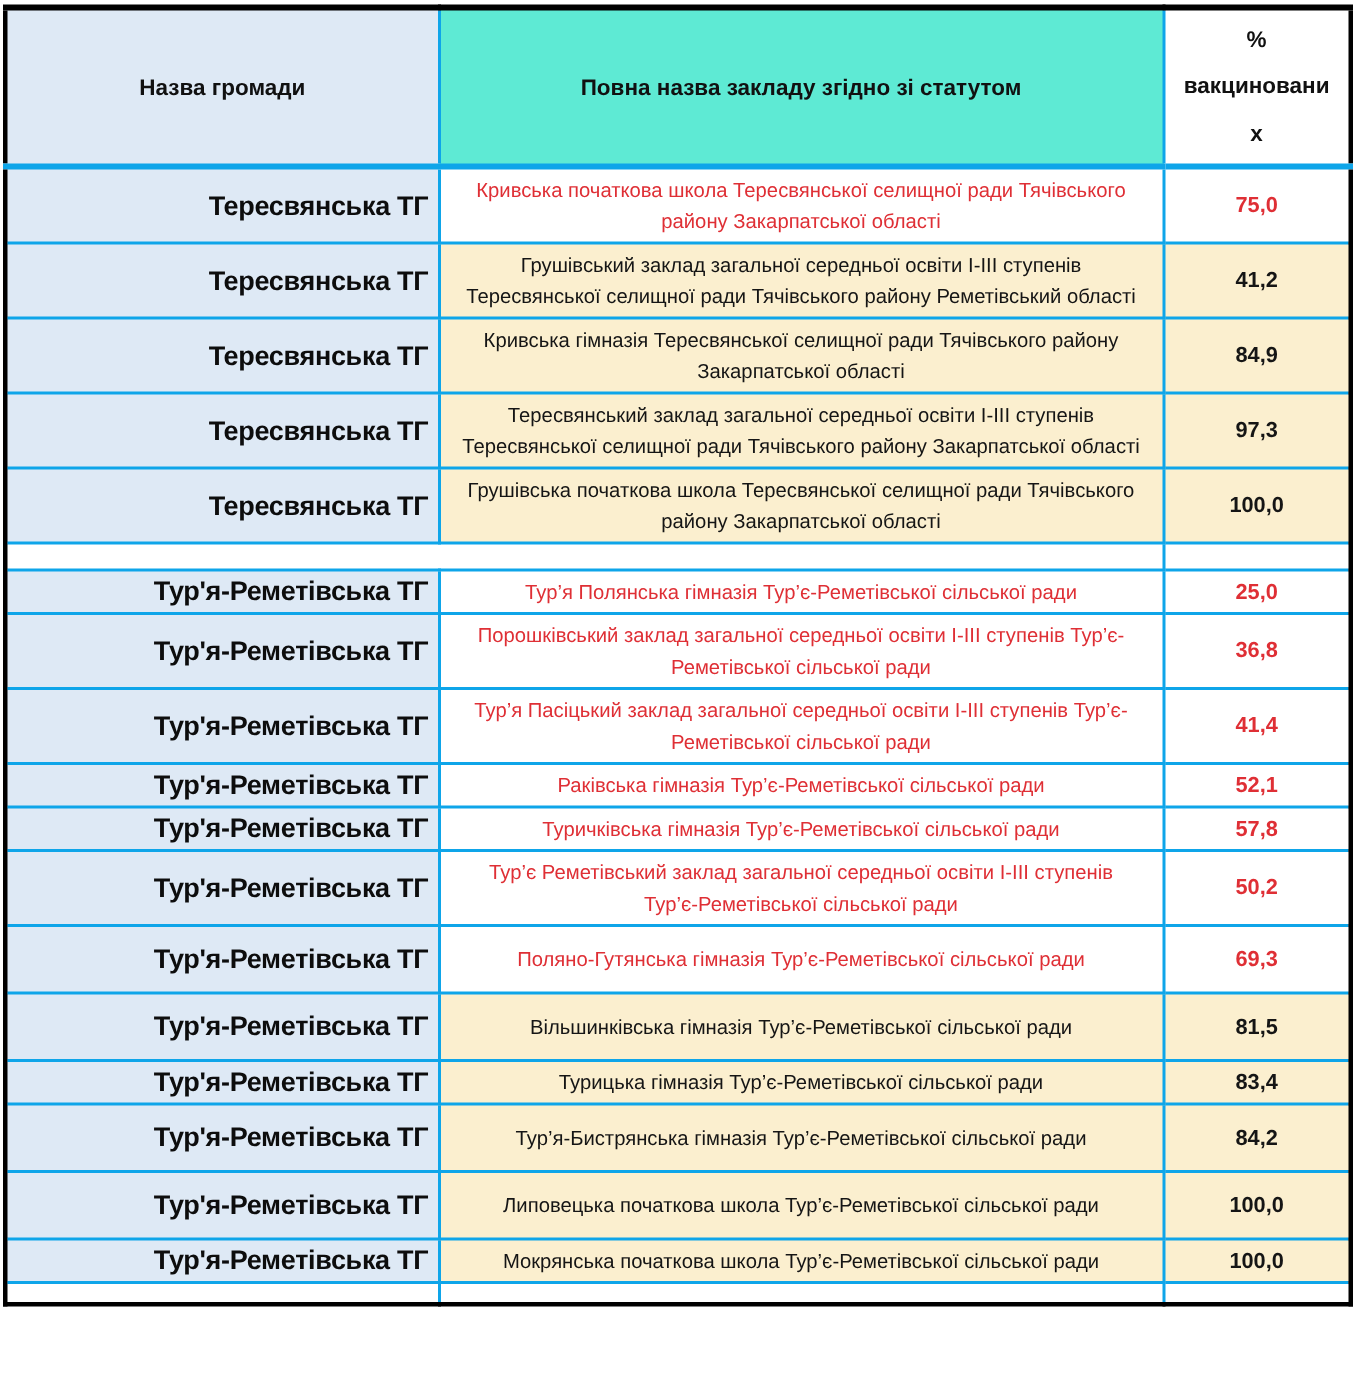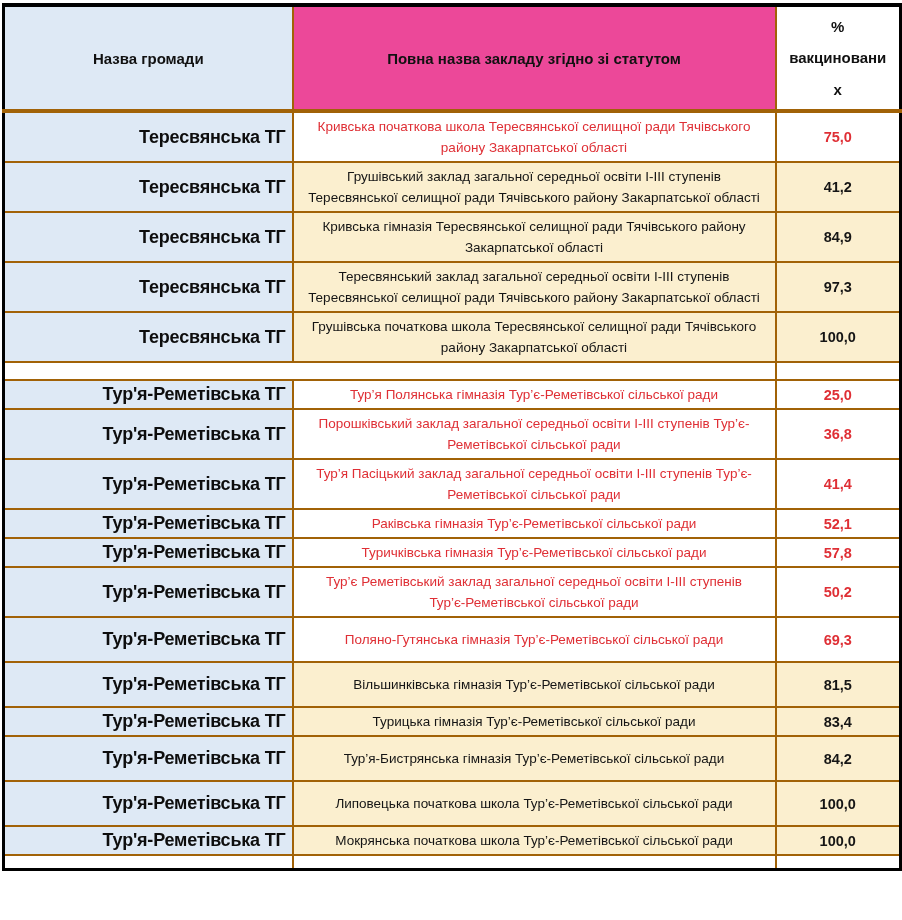--- a/index.html
+++ b/index.html
@@ -21,37 +21,37 @@
     table-layout: fixed;
     width: 897px;
     border: 3px solid #000;
     border-top-width: 4px;
   }
   col.c-community { width: 289px; }
   col.c-school    { width: 483px; }
   col.c-percent   { width: 125px; }
 
   th, td {
-    border: 2px solid #a16207;
+    border: 2px solid #0ea5e9;
     box-sizing: border-box;
     vertical-align: middle;
   }
 
   
   thead th {
     height: 106px;
     border-bottom-width: 4px;
     font-size: 15px;
     font-weight: 700;
     color: #111;
     text-align: center;
     padding: 2px 8px;
   }
   th.h-community { background: var(--blue); }
-  th.h-school    { background: #ec4899; }
+  th.h-school    { background: #5eead4; }
   th.h-percent   {
     background: #ffffff;
     padding: 2px 12px;
     line-height: 2.1;
     overflow-wrap: break-word;
     word-break: break-word;
   }
 
   
   td.community {
@@ -117,21 +117,21 @@
     </thead>
     <tbody id="table-body">
   <tr class="row-normal alert">
     <td class="community">Тересвянська ТГ</td>
     <td class="school">Кривська початкова школа Тересвянської селищної ради Тячівського району Закарпатської області</td>
     <td class="percent">75,0</td>
   </tr>
 
   <tr class="row-normal">
     <td class="community">Тересвянська ТГ</td>
-    <td class="school">Грушівський заклад загальної середньої освіти І-ІІІ ступенів Тересвянської селищної ради Тячівського району Закарпатської області</td>
+    <td class="school">Грушівський заклад загальної середньої освіти І-ІІІ ступенів Тересвянської селищної ради Тячівського району Реметівський області</td>
     <td class="percent">41,2</td>
   </tr>
 
   <tr class="row-normal">
     <td class="community">Тересвянська ТГ</td>
     <td class="school">Кривська гімназія Тересвянської селищної ради Тячівського району Закарпатської області</td>
     <td class="percent">84,9</td>
   </tr>
 
   <tr class="row-normal">

